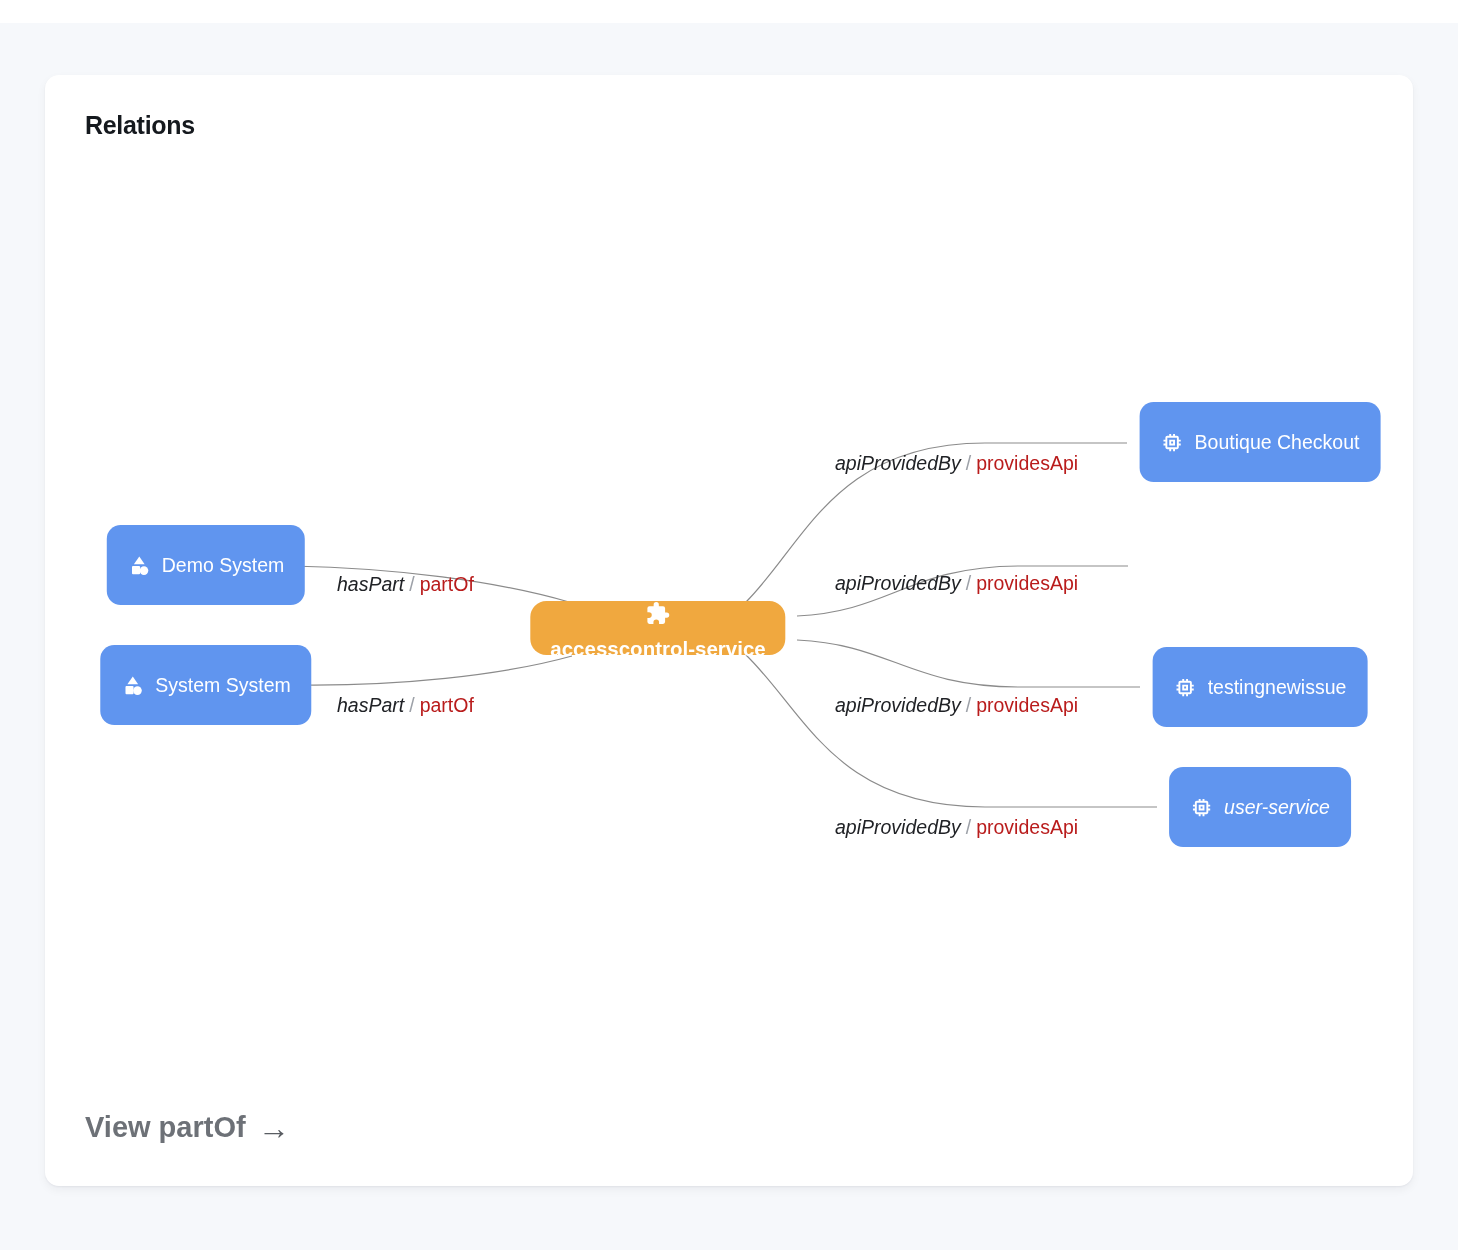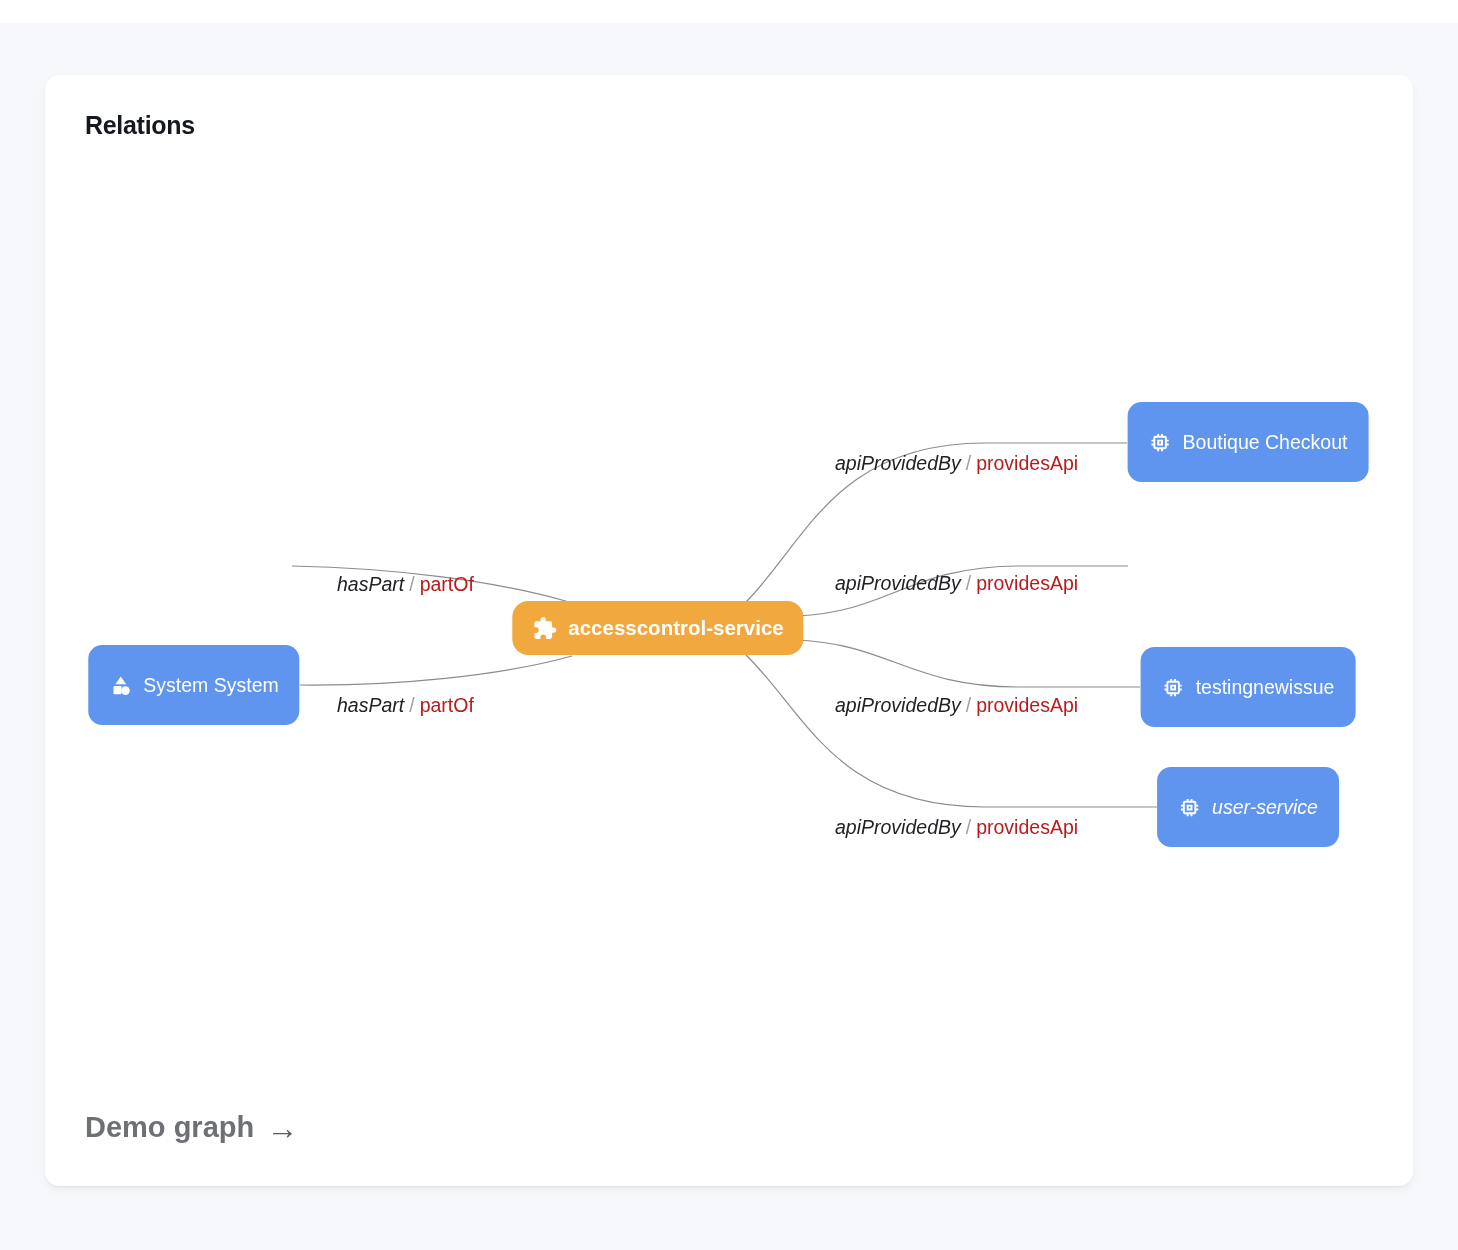--- a/index.html
+++ b/index.html
@@ -22,21 +22,21 @@
   .edges{position:absolute;left:0;top:0;pointer-events:none;}
   .edges path{fill:none;stroke:#8b8b8b;stroke-width:1.2px;}
 
   .node{
     position:absolute;transform:translate(-50%,-50%);
     display:flex;align-items:center;white-space:nowrap;
     color:#ffffff;cursor:pointer;
   }
   .bnode{
     background:#6095ef;height:48px;border-radius:14px;
-    padding:16px 21px;font-size:19.5px;font-weight:400;gap:11px;
+    padding:16px 21px;font-size:19.5px;font-weight:400;gap:11px;margin-left:12px;
   }
   .cnode{
     background:#f0a83f;height:54px;border-radius:16px;
     padding:0 20px;font-size:20.5px;font-weight:700;gap:11px;
   }
   .node .icon{display:flex;align-items:center;justify-content:center;flex:0 0 auto;}
   .node .icon svg{display:block;}
 
   .edge-label{
     position:absolute;transform:translateY(-50%);
@@ -64,33 +64,43 @@
 
   <svg class="edges" width="1368" height="1111" viewBox="0 0 1368 1111">
     <path d="M 247 491 C 350 493, 452 506, 524 527"></path>
     <path d="M 255 610 C 352 611, 455 601, 527 581"></path>
     <path d="M 701 527 C 760 468, 790 368, 940 368 L 1082 368"></path>
     <path d="M 752 541 C 845 537, 865 491, 975 491 L 1083 491"></path>
     <path d="M 752 565 C 845 569, 865 612, 975 612 L 1095 612"></path>
     <path d="M 701 580 C 760 637, 790 732, 940 732 L 1112 732"></path>
   </svg>
 
+  <div class="node bnode" style="left:149px;top:490px;">
+    <span class="icon">
+      <svg width="23" height="23" viewBox="0 0 24 24" fill="#ffffff">
+        <path d="M12 2.6 17.6 10.6 H6.4 Z"></path>
+        <rect x="4.4" y="12.6" width="8.4" height="8.4" rx="1"></rect>
+        <circle cx="16.9" cy="17.3" r="4.5"></circle>
+      </svg>
+    </span>
+    <span>Demo System</span>
+  </div>
 
   <div class="node bnode" style="left:149px;top:610px;">
     <span class="icon">
       <svg width="23" height="23" viewBox="0 0 24 24" fill="#ffffff">
         <path d="M12 2.6 17.6 10.6 H6.4 Z"></path>
         <rect x="4.4" y="12.6" width="8.4" height="8.4" rx="1"></rect>
         <circle cx="16.9" cy="17.3" r="4.5"></circle>
       </svg>
     </span>
     <span>System System</span>
   </div>
 
-  <div class="node cnode" style="left:613px;top:553px;">
+  <div class="node cnode" style="left:613px;top:553px;flex-direction:column;">
     <span class="icon">
       <svg width="25" height="25" viewBox="0 0 24 24" fill="#ffffff">
         <path d="M20.5 11H19V7a2 2 0 0 0-2-2h-4V3.5a2.5 2.5 0 0 0-5 0V5H4a2 2 0 0 0-2 2v3.8h1.5a2.7 2.7 0 0 1 0 5.4H2V20a2 2 0 0 0 2 2h3.8v-1.5a2.7 2.7 0 0 1 5.4 0V22H17a2 2 0 0 0 2-2v-4h1.5a2.5 2.5 0 0 0 0-5z"></path>
       </svg>
     </span>
     <span>accesscontrol-service</span>
   </div>
 
   <div class="node bnode" style="left:1203px;top:367px;">
     <span class="icon">
@@ -138,17 +148,17 @@
 
   <div class="edge-label" style="left:790px;top:630px;">
     <span class="lbl-primary">apiProvidedBy</span><span class="lbl-sep">/</span><span class="lbl-secondary">providesApi</span>
   </div>
 
   <div class="edge-label" style="left:790px;top:752px;">
     <span class="lbl-primary">apiProvidedBy</span><span class="lbl-sep">/</span><span class="lbl-secondary">providesApi</span>
   </div>
 
   <div class="view-graph">
-    <span>Demo graph</span>
+    <span>View partOf</span>
     <span class="arrow">→</span>
   </div>
 
 </div>
 
 </body></html>

